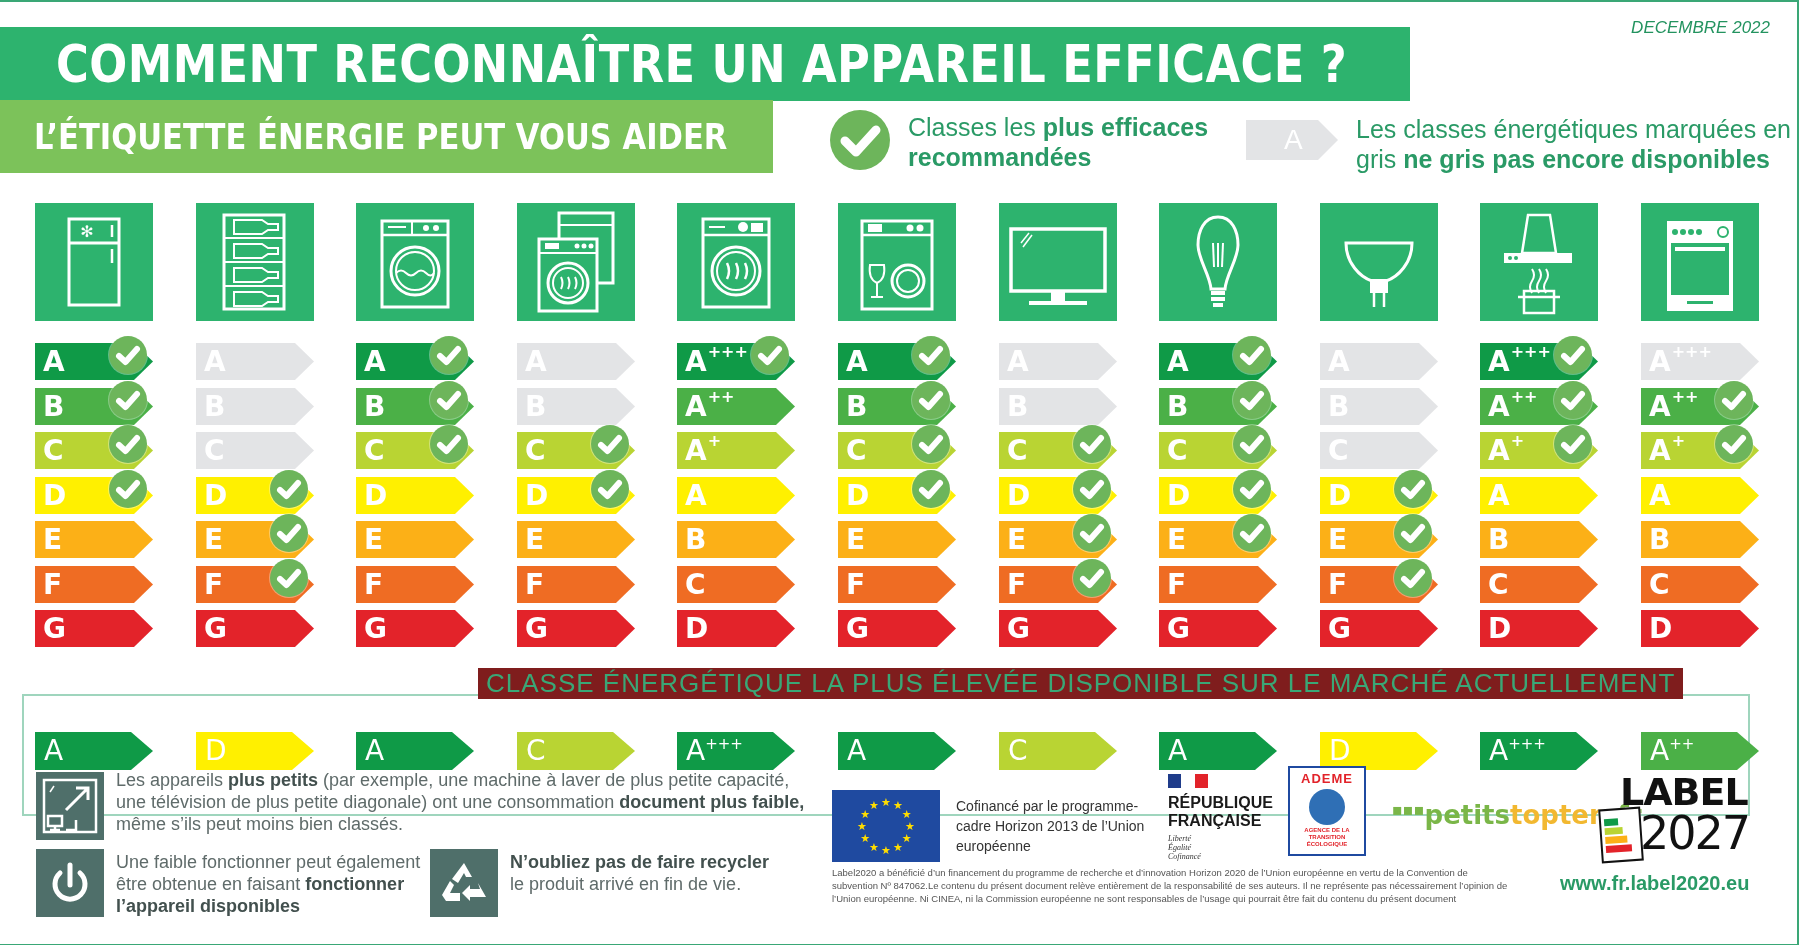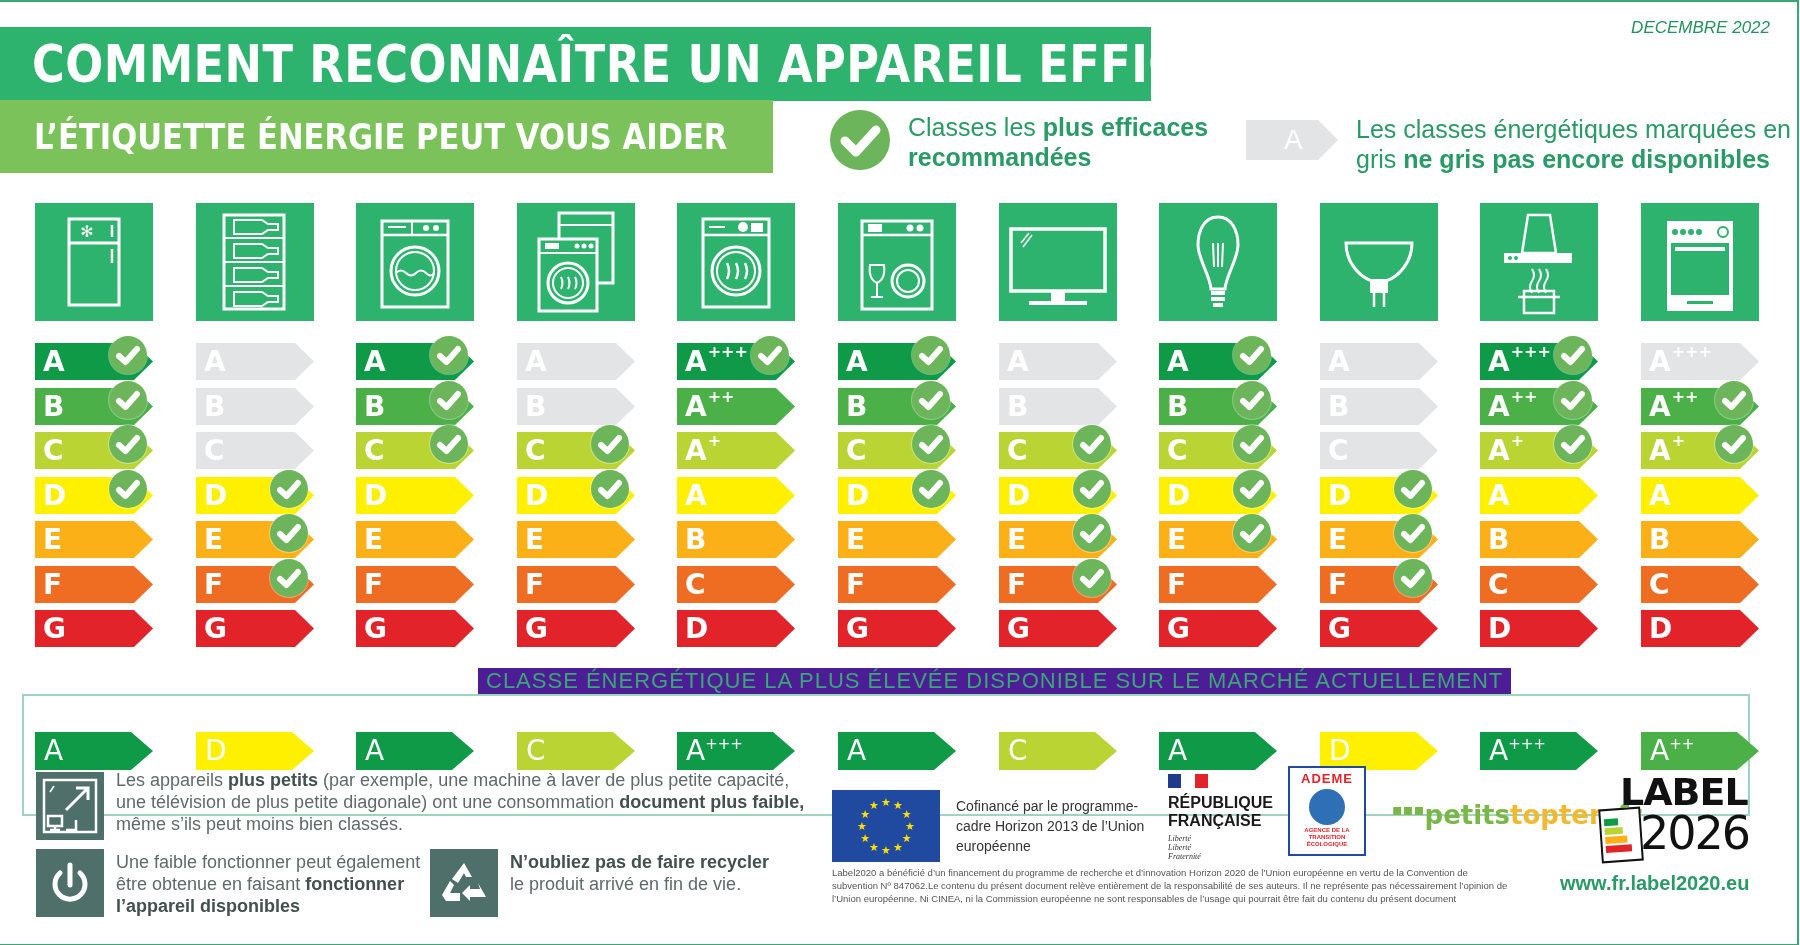--- a/index.html
+++ b/index.html
@@ -1,37 +1,37 @@
 <!DOCTYPE html>
 <html><head>
 <meta charset="utf-8">
 <style>
   html,body{margin:0;padding:0;background:#fff;}
   body{width:1800px;height:945px;position:relative;overflow:hidden;font-family:"Liberation Sans",sans-serif;}
   .frame{position:absolute;left:0;top:0;width:1797px;height:942px;border:2px solid #3aa776;border-left:none;box-sizing:content-box;}
-  .title-bar{position:absolute;left:0;top:27px;width:1151px;height:74px;background:#2db36e;color:#fff;font-weight:bold;font-size:52px;line-height:74px;padding-left:32px;box-sizing:border-box;letter-spacing:0.5px;white-space:nowrap;font-family:"DejaVu Sans",sans-serif;transform-origin:left;}
+  .title-bar{position:absolute;left:0;top:27px;width:1410px;height:74px;background:#2db36e;color:#fff;font-weight:bold;font-size:52px;line-height:74px;padding-left:56px;box-sizing:border-box;letter-spacing:0.5px;white-space:nowrap;font-family:"DejaVu Sans",sans-serif;transform-origin:left;}
   .title-bar span{display:inline-block;transform:scaleX(0.86);transform-origin:left center;}
   .sub-bar{position:absolute;left:0;top:100px;width:773px;height:73px;background:#7cc25a;color:#fff;font-weight:bold;font-size:36px;line-height:73px;padding-left:34px;box-sizing:border-box;white-space:nowrap;font-family:"DejaVu Sans",sans-serif;}
   .sub-bar span{display:inline-block;transform:scaleX(0.85);transform-origin:left center;}
   .date{position:absolute;right:30px;top:18px;color:#23935f;font-style:italic;font-size:17px;}
   .legend-check{position:absolute;left:830px;top:110px;width:60px;height:60px;border-radius:50%;background:#6db55b;}
   .legend-text{position:absolute;left:908px;top:112px;color:#2a9a66;font-size:25px;line-height:30px;width:330px;}
   .legend-text b{color:#2a9a66;}
   .legend-grey{position:absolute;left:1246px;top:120px;width:92px;height:40px;}
   .legend-text2{position:absolute;left:1356px;top:114px;color:#2a9a66;font-size:25px;line-height:30px;width:440px;}
   .icon-tile{position:absolute;top:203px;width:118px;height:118px;background:#2db36e;}
   .icon-tile svg{position:absolute;left:0;top:0;width:118px;height:118px;}
   .bar{position:absolute;width:118px;height:37px;}
   .bar svg{position:absolute;left:0;top:0;width:118px;height:37px;}
   .bar .lbl{position:absolute;left:8px;top:0;line-height:37px;color:#fff;font-weight:bold;font-size:28px;font-family:"DejaVu Sans",sans-serif;}
   .bar .lbl sup{font-size:16px;position:relative;top:-4px;vertical-align:top;line-height:26px;margin-left:1px;}
   .bar .chk{position:absolute;left:74px;top:-7px;width:38px;height:38px;border-radius:50%;background:#6db55b;box-shadow:0 0 0 1px rgba(255,255,255,0.35);}
   .bar .chk svg{width:38px;height:38px;}
   .best-box{position:absolute;left:22px;top:694px;width:1728px;height:122px;border:2px solid #9fd5bd;box-sizing:border-box;}
-  .best-title{position:absolute;left:478px;top:668px;padding:0 8px;background:#4c1d95;color:#3aa776;font-size:22px;letter-spacing:1px;white-space:nowrap;}
+  .best-title{position:absolute;left:478px;top:668px;padding:0 8px;background:#7f1d1d;color:#3aa776;font-size:26px;letter-spacing:1px;white-space:nowrap;}
   .best-bar{position:absolute;top:732px;width:118px;height:38px;}
   .best-bar svg{position:absolute;left:0;top:0;width:118px;height:38px;}
   .best-bar .lbl{position:absolute;left:9px;top:0;line-height:38px;color:#fff;font-size:28px;font-family:"DejaVu Sans",sans-serif;}
   .best-bar .lbl sup{font-size:15px;vertical-align:top;line-height:24px;}
   .tip-icon{position:absolute;width:68px;height:68px;background:#4f6f6a;}
   .tip-icon svg{width:68px;height:68px;}
   .tip{position:absolute;color:#5f6b6a;font-size:18px;line-height:22px;}
   .tip b{color:#42504e;}
   .eu-flag{position:absolute;left:832px;top:790px;width:108px;height:72px;background:#1f4aa0;}
   .eu-text{position:absolute;left:956px;top:796px;color:#333;font-size:14px;line-height:20px;width:200px;}
@@ -967,34 +967,34 @@
     </svg>
 </div>
 <div class="eu-text">Cofinancé par le programme-cadre Horizon 2013 de l’Union européenne</div>
 <div class="rf">
   <div class="flag">
       <span style="background:#1f3c8a"></span>
       <span style="background:#fff"></span>
       <span style="background:#e2232a"></span>
     </div>
   <div class="name"><span>RÉPUBLIQUE</span><br><span>FRANÇAISE</span></div>
-  <div class="motto" style="width:40px;">Liberté Liberté Fraternité</div>
+  <div class="motto" style="width:40px;">Liberté Égalité Cofinancé</div>
 </div>
 <div class="ademe">
   <div class="t">ADEME</div>
   <div class="g"></div>
   <div class="s">AGENCE DE LA TRANSITION ÉCOLOGIQUE</div>
 </div>
 <div class="topten">
   <span class="dots">▪▪▪</span><span class="a">petits</span><span class="b">topten</span><span class="c">.fr</span>
 </div>
 <div class="legal">Label2020 a bénéficié d’un financement du programme de recherche et d’innovation Horizon 2020 de l’Union européenne en vertu de la Convention de subvention Nº 847062.Le contenu du présent document relève entièrement de la responsabilité de ses auteurs. Il ne représente pas nécessairement l’opinion de l’Union européenne. Ni CINEA, ni la Commission européenne ne sont responsables de l’usage qui pourrait être fait du contenu du présent document</div>
 <div class="label2020">
   <div class="l1">LABEL</div>
-  <div class="l2">2026</div>
+  <div class="l2">2027</div>
   <div class="tag">
     <i style="width:14px;background:#0f9a47;margin-top:8px"></i>
       <i style="width:18px;background:#b9d433"></i>
       <i style="width:22px;background:#fcb017"></i>
       <i style="width:26px;background:#e3232a"></i>
   </div>
 </div>
 <a class="url">www.fr.label2020.eu</a>
 
 </body></html>

